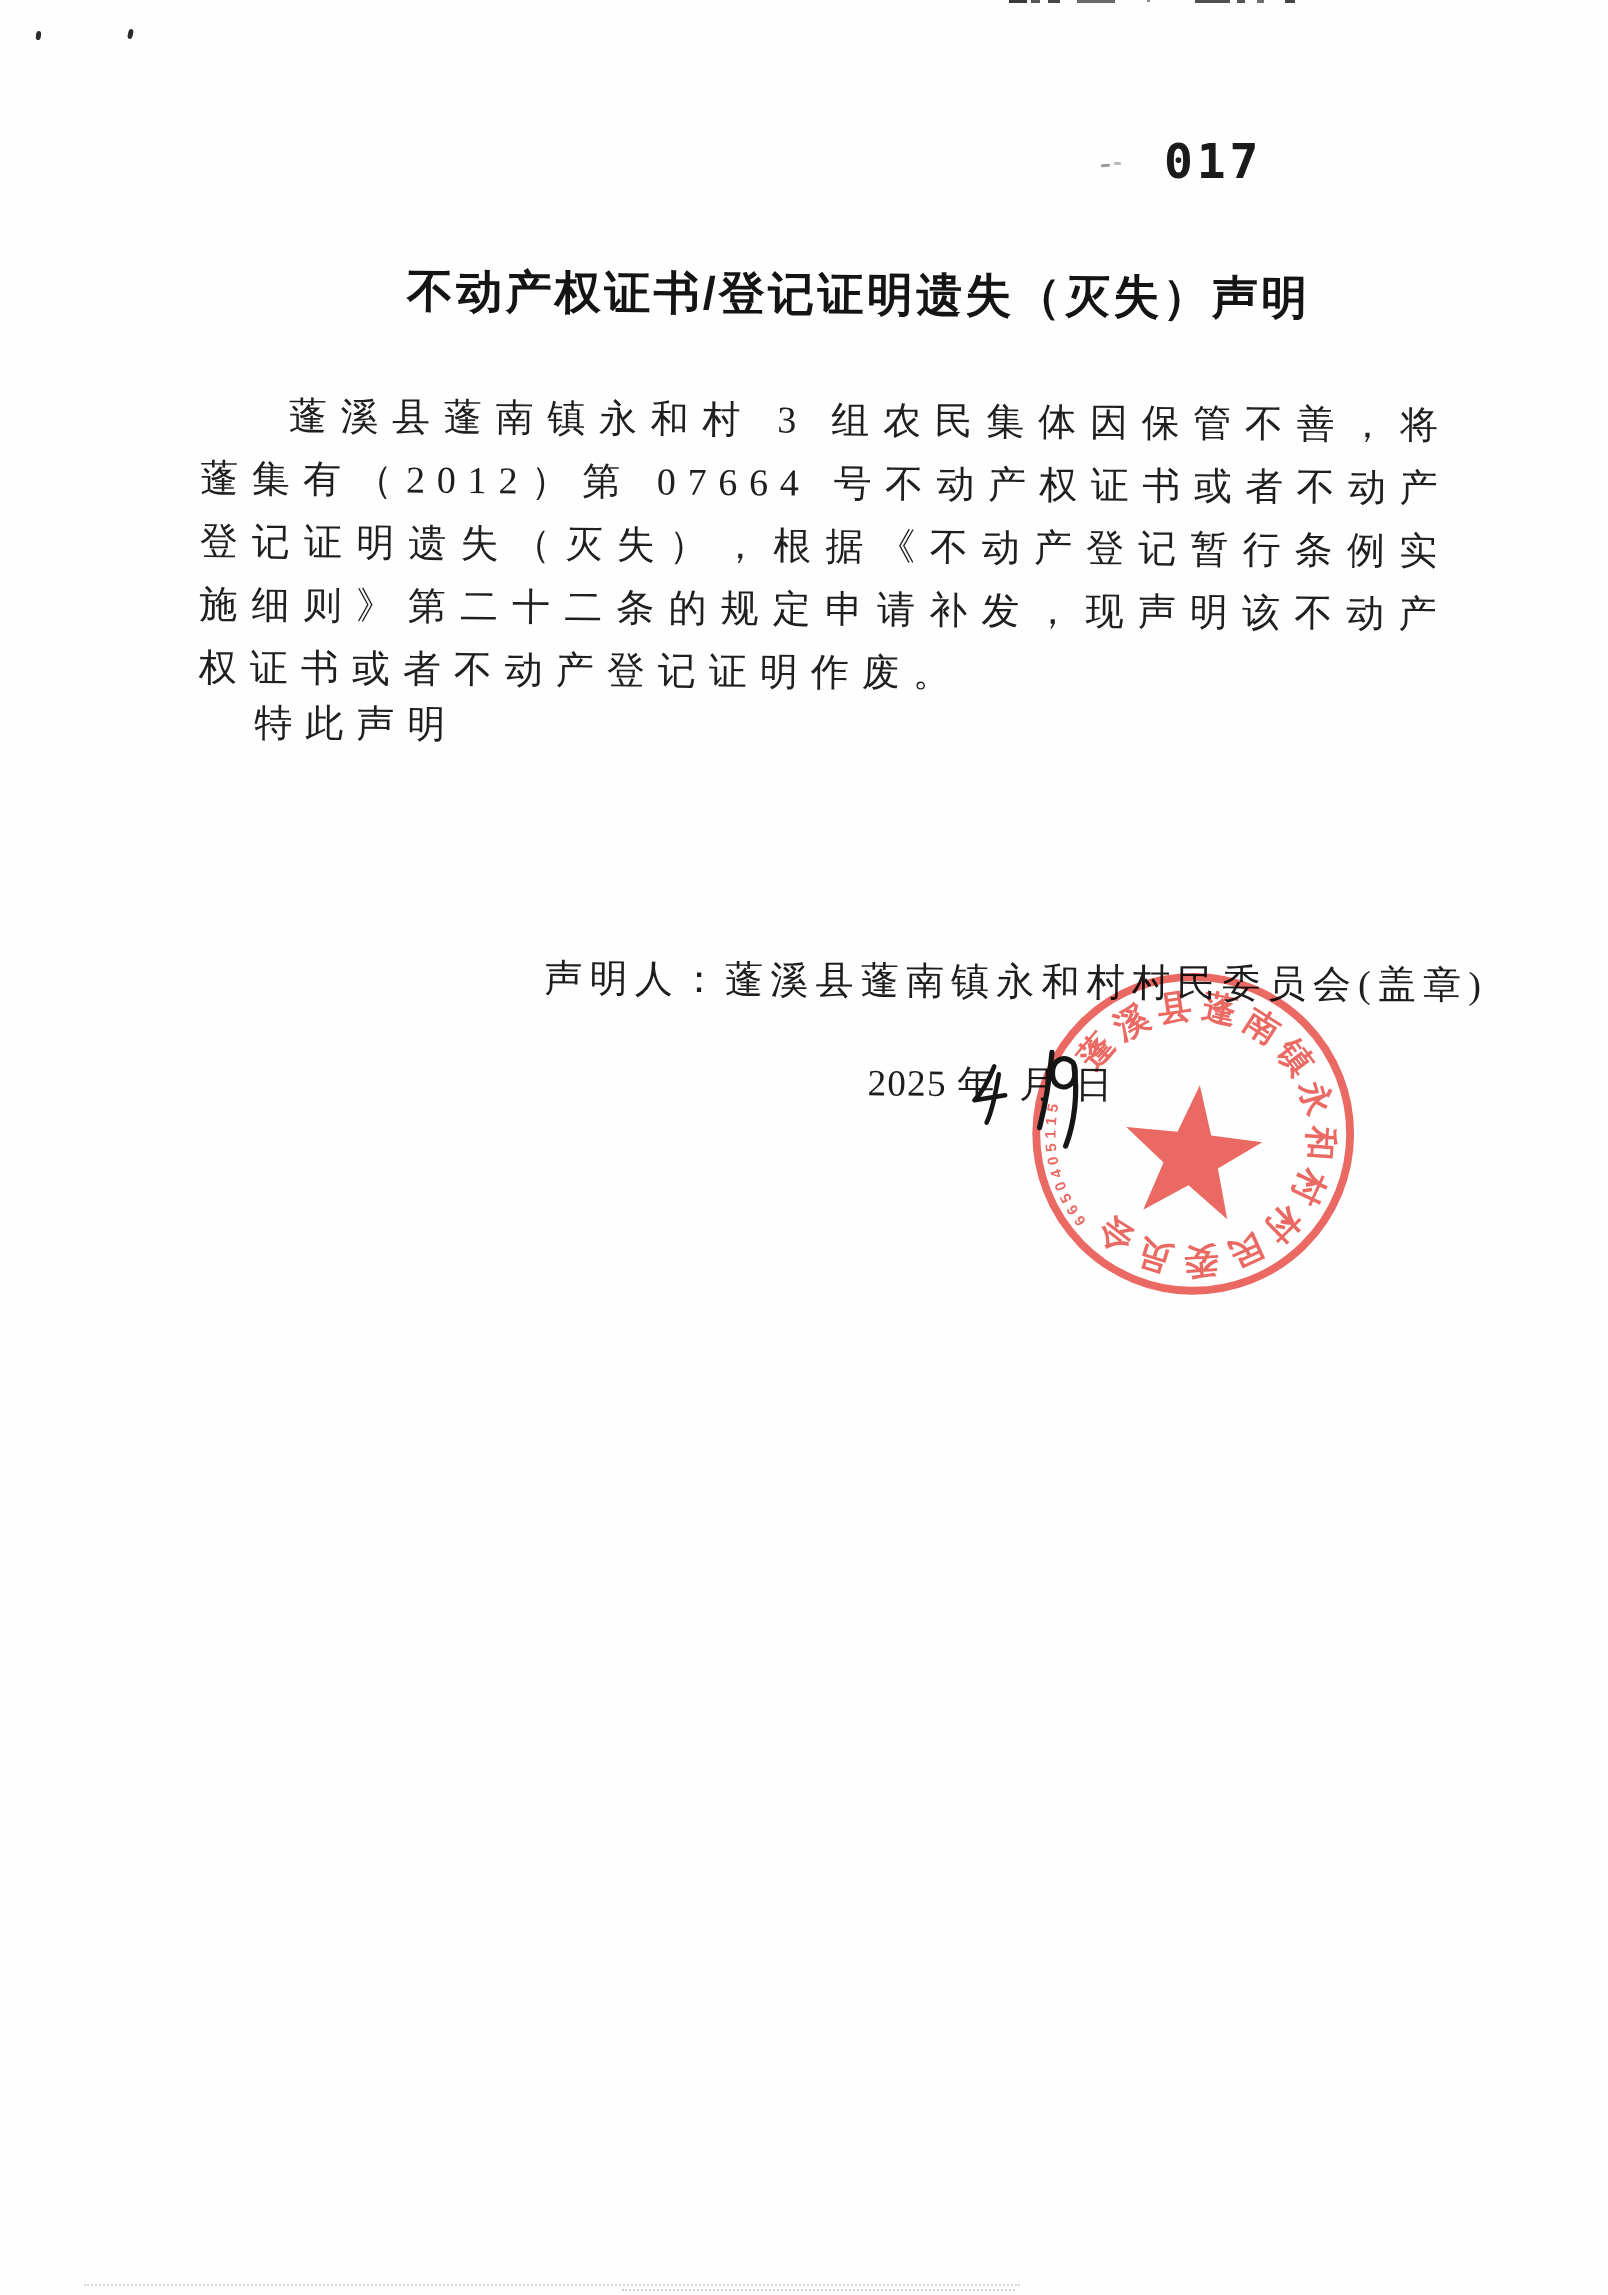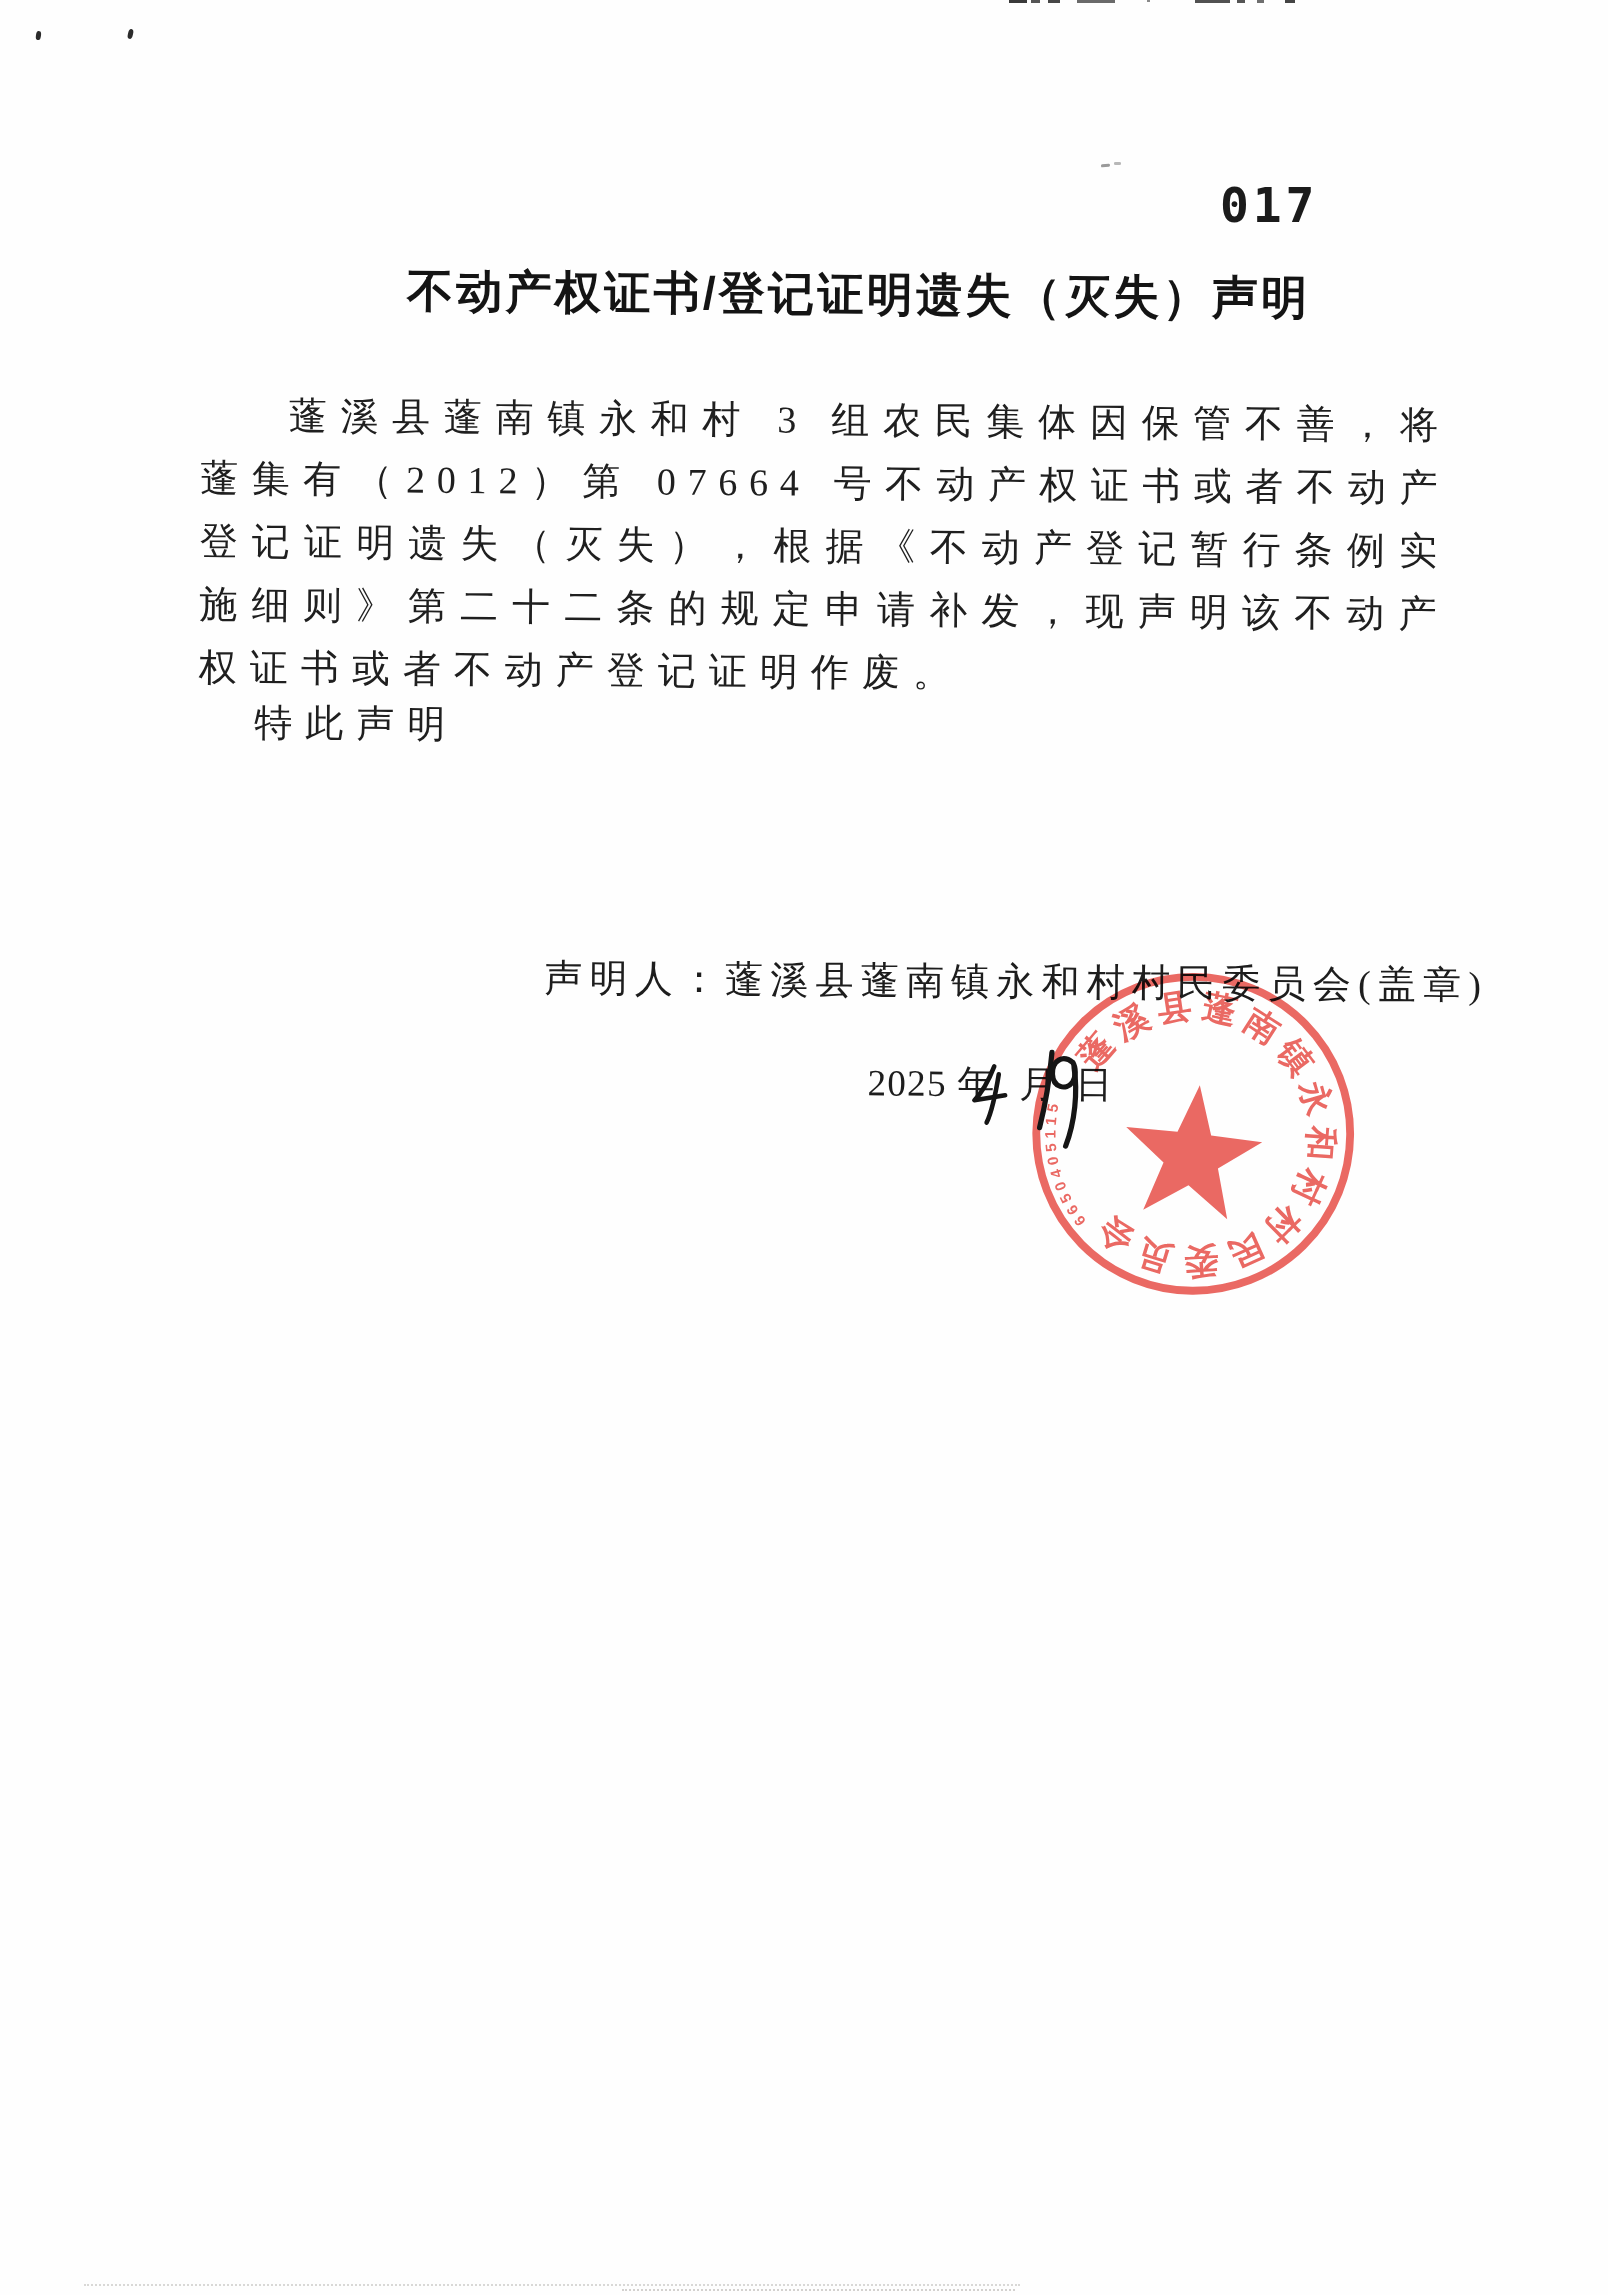--- a/index.html
+++ b/index.html
@@ -11,23 +11,23 @@
     font-family:"Liberation Serif","DejaVu Serif",serif;
     color:#222;
   }
   
   .doc{
     position:absolute;left:0;top:0;width:100%;height:100%;
     transform:rotate(0.45deg);
     transform-origin:201px 393px;
   }
   .page-number{
-    position:absolute;left:1220px;top:133px;
+    position:absolute;left:1164px;top:133px;
     font-family:"DejaVu Sans Mono",monospace;
-    font-size:48px;font-weight:600;letter-spacing:3.9px;color:#1b1b1b;margin-top:44px;
+    font-size:48px;font-weight:600;letter-spacing:3.9px;color:#1b1b1b;
   }
   .smudge{position:absolute;left:1101px;top:162px;width:22px;height:6.5px;}
   .smudge i{position:absolute;background:#9a9a9a;border-radius:1.3px;}
   .smudge i:nth-child(1){left:0;top:2px;width:9.2px;height:3.3px;transform:rotate(-6deg);}
   .smudge i:nth-child(2){left:13px;top:0;width:6.5px;height:2.6px;opacity:.7;}
   .doc-title{
     position:absolute;left:201px;top:259px;width:1249px;
     padding-left:65px;box-sizing:border-box;
     text-align:center;
     font-family:"Liberation Sans","DejaVu Sans",sans-serif;

